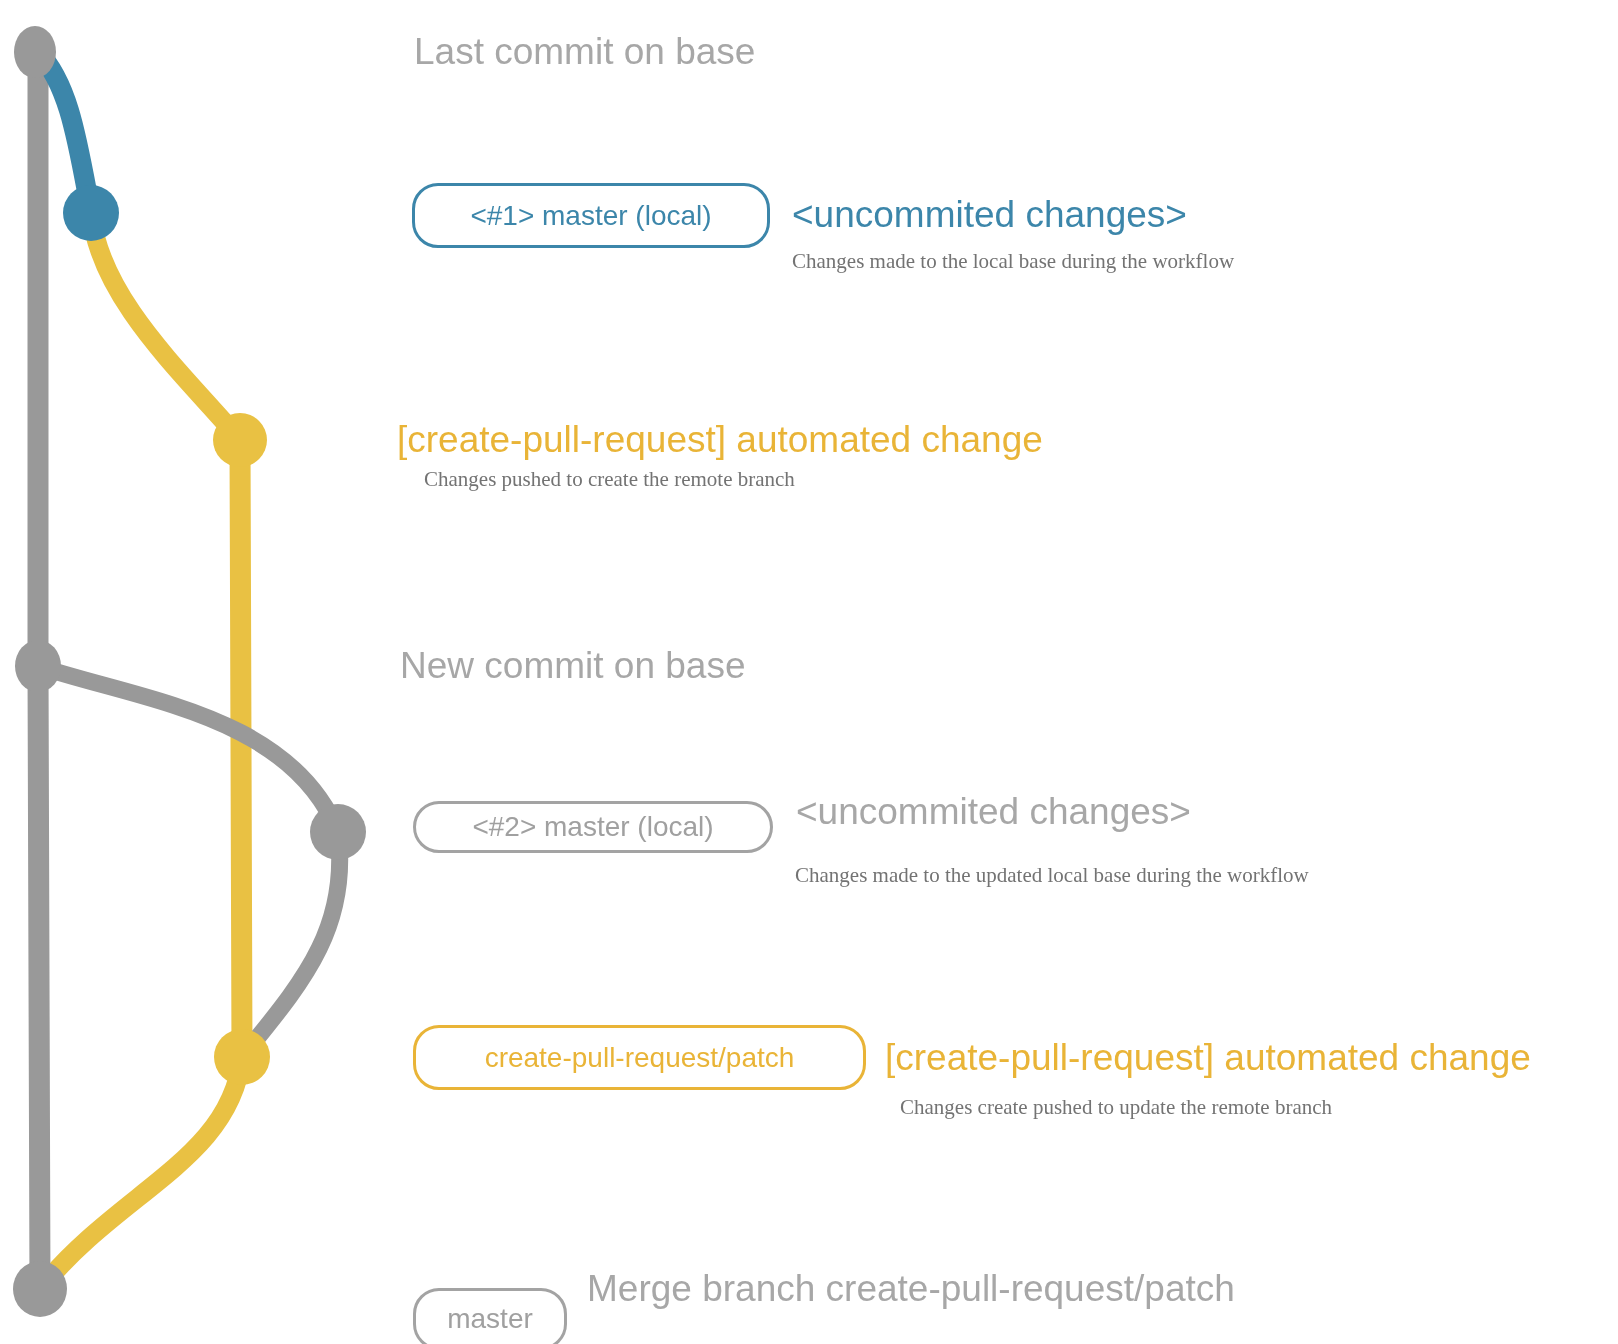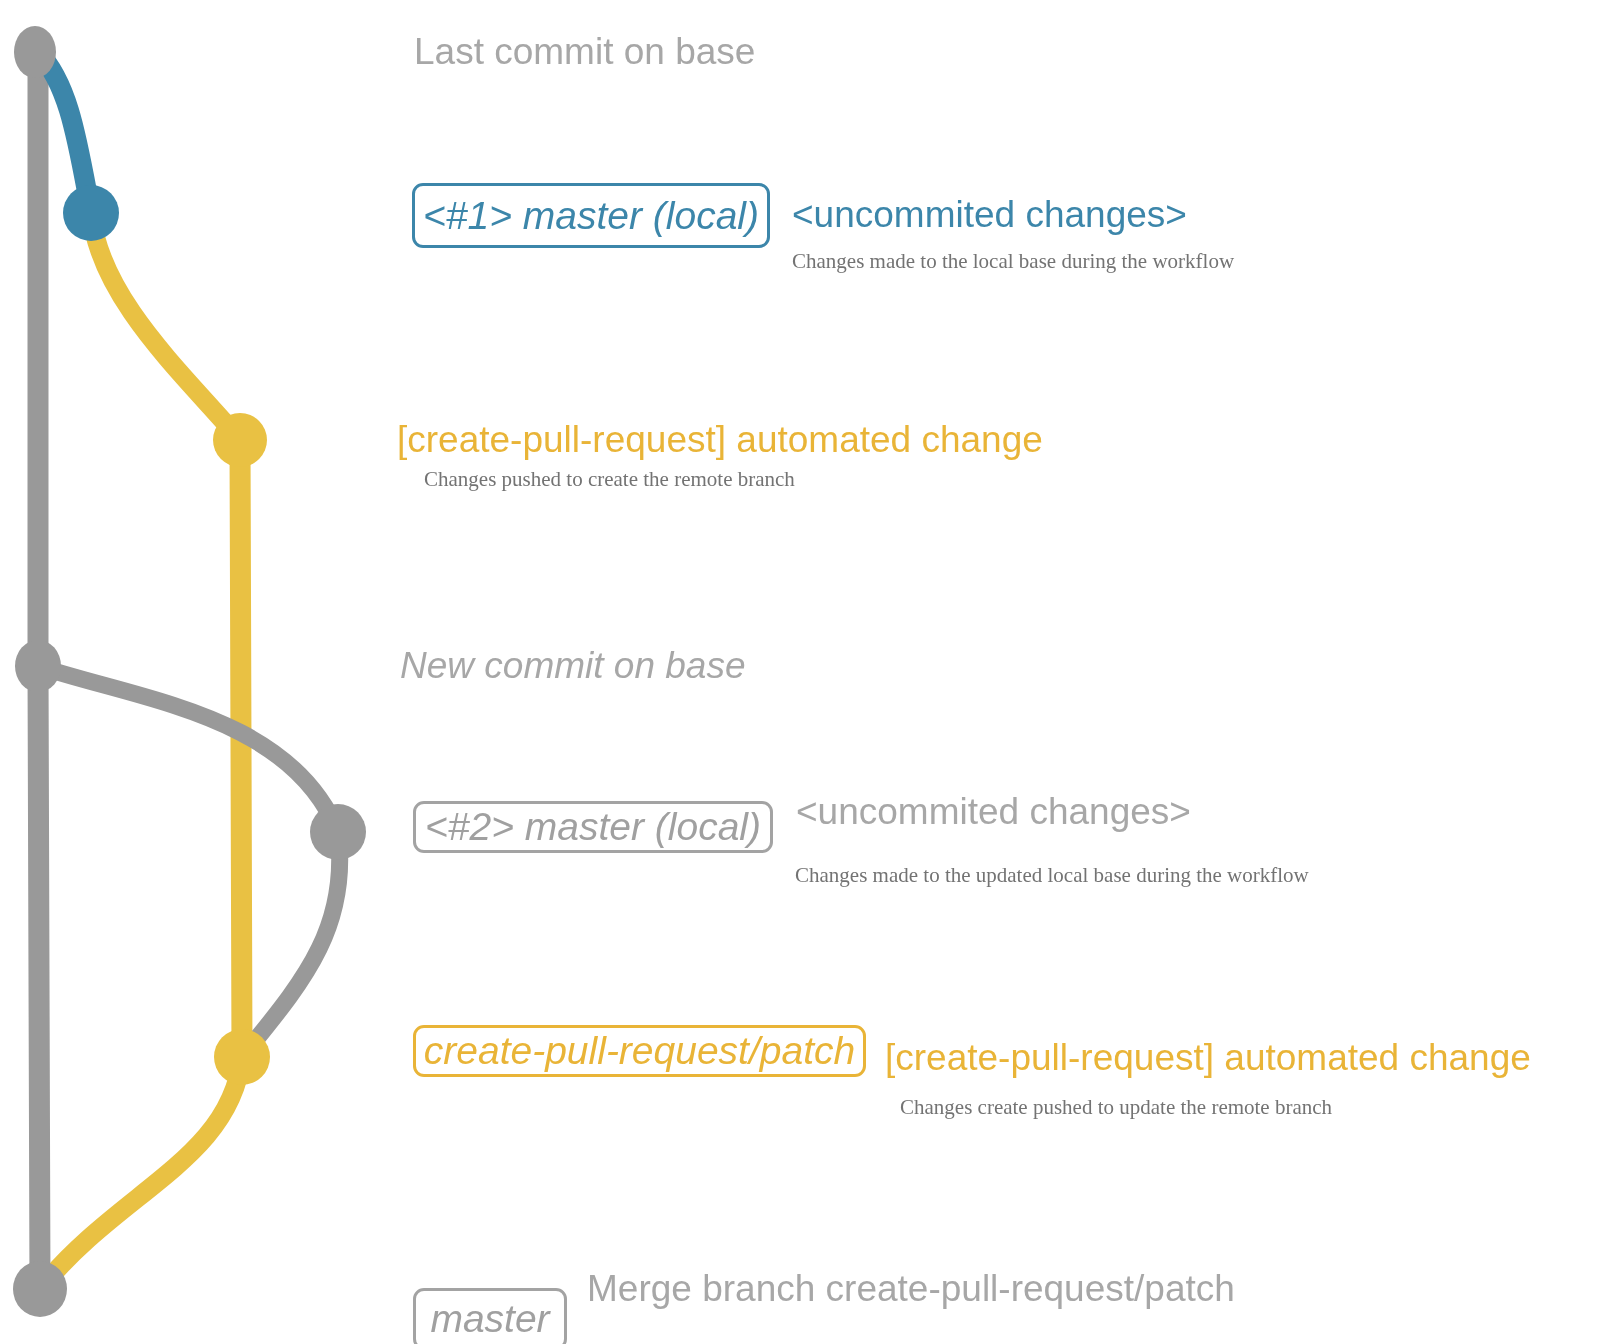--- a/index.html
+++ b/index.html
@@ -16,25 +16,24 @@
     font-size:37px;
     line-height:1.05;
     white-space:nowrap;
   }
   .gray-lbl{color:#a7a7a7;}
   .blue-lbl{color:#3c86aa;}
   .yellow-lbl{color:#e9b437;}
   .badge{
     position:absolute;
     display:flex;align-items:center;justify-content:center;
-    border:3px solid;border-radius:11px;
-    font-size:39px;white-space:nowrap;
+    border:3px solid;border-radius:26px;
+    font-size:28px;white-space:nowrap;
     box-sizing:border-box;
     background:#ffffff;
-    font-style:italic;
   }
   .badge.blue{border-color:#3c86aa;color:#3c86aa;}
   .badge.gray{border-color:#a3a3a3;color:#a0a0a0;}
   .badge.yellow{border-color:#e9b437;color:#e9b437;}
   .desc{
     position:absolute;
     font-family:"Liberation Serif", serif;
     font-size:21px;color:#737373;
     white-space:nowrap;line-height:1.1;
   }
@@ -71,26 +70,26 @@
 
   <div class="lbl gray-lbl" style="left:400px;top:33px;margin-left:14px;">Last commit on base</div>
 
   <div class="badge blue" style="left:412px;top:183px;width:358px;height:65px;">&lt;#1&gt; master (local)</div>
   <div class="lbl blue-lbl" style="left:792px;top:196px;">&lt;uncommited changes&gt;</div>
   <div class="desc" style="left:792px;top:250px;">Changes made to the local base during the workflow</div>
 
   <div class="lbl yellow-lbl" style="left:397px;top:421px;">[create-pull-request] automated change</div>
   <div class="desc" style="left:424px;top:468px;">Changes pushed to create the remote branch</div>
 
-  <div class="lbl gray-lbl" style="left:400px;top:647px;font-style:italic;">New commit on base</div>
+  <div class="lbl gray-lbl" style="left:400px;top:647px;">New commit on base</div>
 
   <div class="badge gray" style="left:413px;top:801px;width:360px;height:52px;text-align:right;">&lt;#2&gt; master (local)</div>
   <div class="lbl gray-lbl" style="left:796px;top:793px;">&lt;uncommited changes&gt;</div>
   <div class="desc" style="left:795px;top:864px;">Changes made to the updated local base during the workflow</div>
 
-  <div class="badge yellow" style="left:413px;top:1025px;width:453px;height:52px;">create-pull-request/patch</div>
+  <div class="badge yellow" style="left:413px;top:1025px;width:453px;height:65px;">create-pull-request/patch</div>
   <div class="lbl yellow-lbl" style="left:885px;top:1039px;">[create-pull-request] automated change</div>
   <div class="desc" style="left:900px;top:1096px;">Changes create pushed to update the remote branch</div>
 
   <div class="badge gray" style="left:413px;top:1258px;width:154px;height:62px;margin-top:30px;">master</div>
   <div class="lbl gray-lbl" style="left:587px;top:1270px;">Merge branch create-pull-request/patch</div>
 
 </div>
 
 </body></html>

